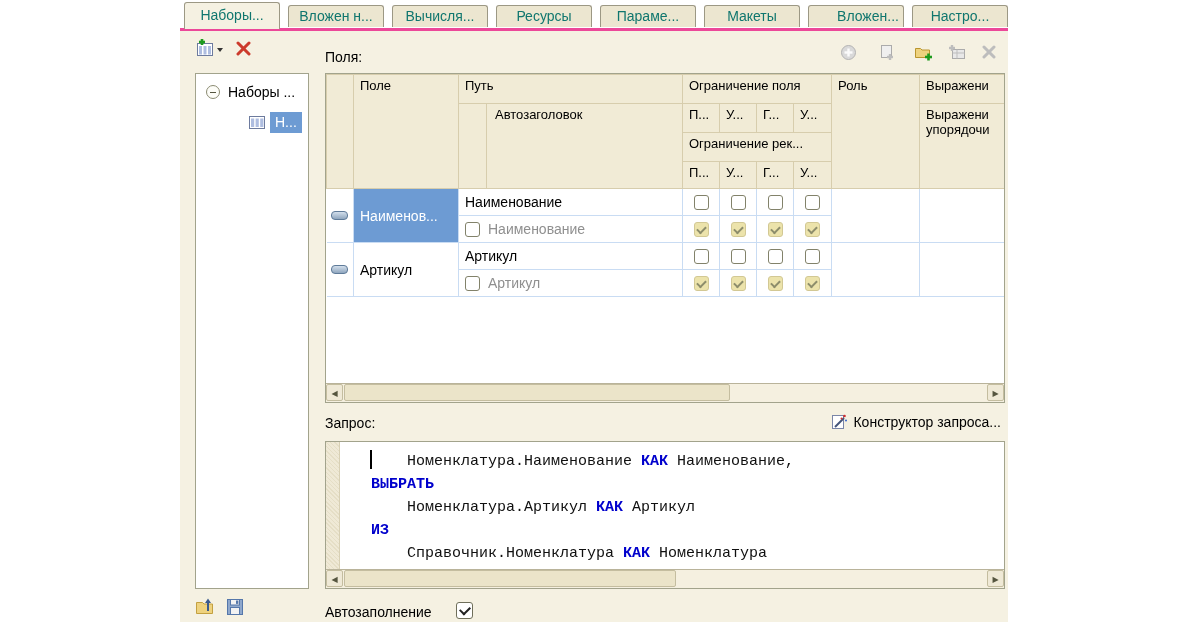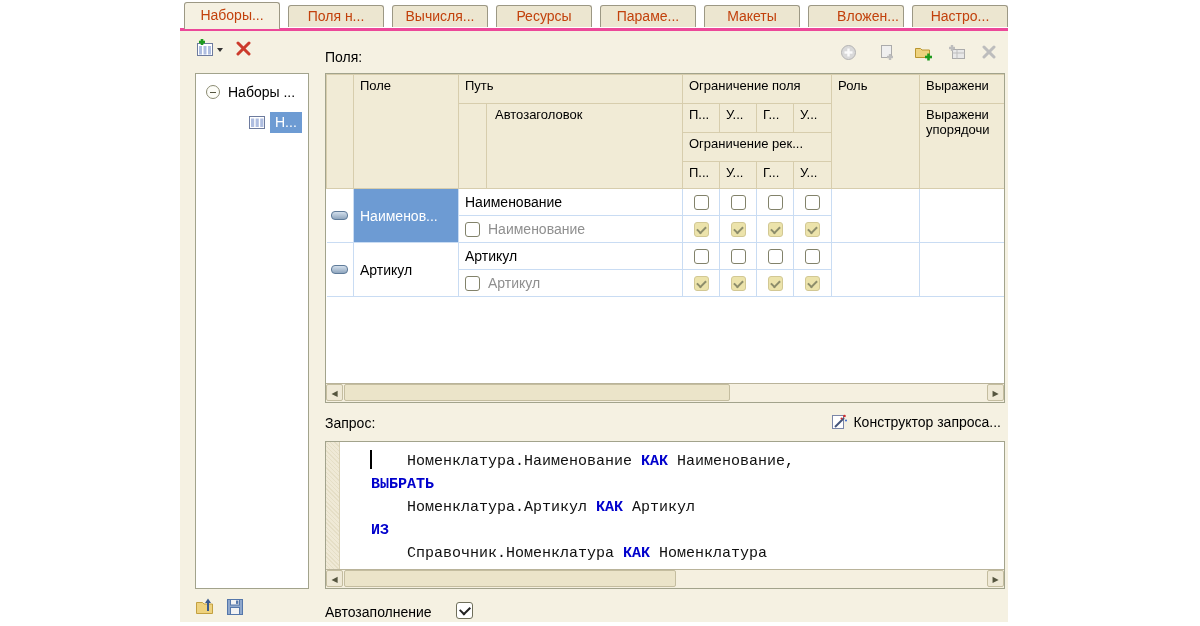--- a/index.html
+++ b/index.html
@@ -4,21 +4,21 @@
 <style>
   html,body{margin:0;padding:0;}
   body{width:1200px;height:626px;background:#fff;position:relative;overflow:hidden;
        font-family:"Liberation Sans",sans-serif;color:#000;}
   .app{position:absolute;left:180px;top:0;width:828px;height:622px;}
 
   
   .tabstrip{position:absolute;left:0;top:0;width:100%;height:28px;}
   .tab{position:absolute;top:5px;height:22px;box-sizing:border-box;background:#ece6d0;
        border:1px solid #9c9884;border-bottom:none;border-radius:3px 3px 0 0;
-       font-size:14px;text-align:center;line-height:21px;color:#c2410c;cursor:default;}
+       font-size:14px;text-align:center;line-height:21px;color:#0f766e;cursor:default;}
   .tab.active{top:2px;height:27px;background:#f5f1e2;z-index:3;line-height:24px;}
   .panel{position:absolute;left:0;top:28px;width:828px;height:594px;background:#f5f1e2;
          border-top:3px solid #ec4899;box-sizing:border-box;}
 
   
   .tbtn{position:absolute;cursor:default;}
   .fields-title{position:absolute;left:145px;top:18px;font-size:14px;}
   .query-title{position:absolute;left:145px;top:384px;font-size:14px;}
 
   
@@ -87,21 +87,21 @@
   .big-cb.checked::after{content:"";position:absolute;left:3px;top:3px;width:8px;height:5px;
           border-left:2px solid #222;border-bottom:2px solid #222;transform:rotate(-45deg);}
 </style>
 </head>
 <body>
 
 <div class="app">
 
   <div class="tabstrip">
       <div class="tab active" style="left: 4px; width: 96px;">Наборы...</div>
-      <div class="tab" style="left: 108px; width: 96px;">Поля н...</div>
+      <div class="tab" style="left: 108px; width: 96px;">Вложен н...</div>
       <div class="tab" style="left: 212px; width: 96px;">Вычисля...</div>
       <div class="tab" style="left: 316px; width: 96px;">Ресурсы</div>
       <div class="tab" style="left: 420px; width: 96px;">Параме...</div>
       <div class="tab" style="left: 524px; width: 96px;">Макеты</div>
       <div class="tab" style="left: 628px; width: 96px; padding-left: 24px;">Вложен...</div>
       <div class="tab" style="left: 732px; width: 96px;">Настро...</div>
     </div>
 
   <div class="panel">
 

